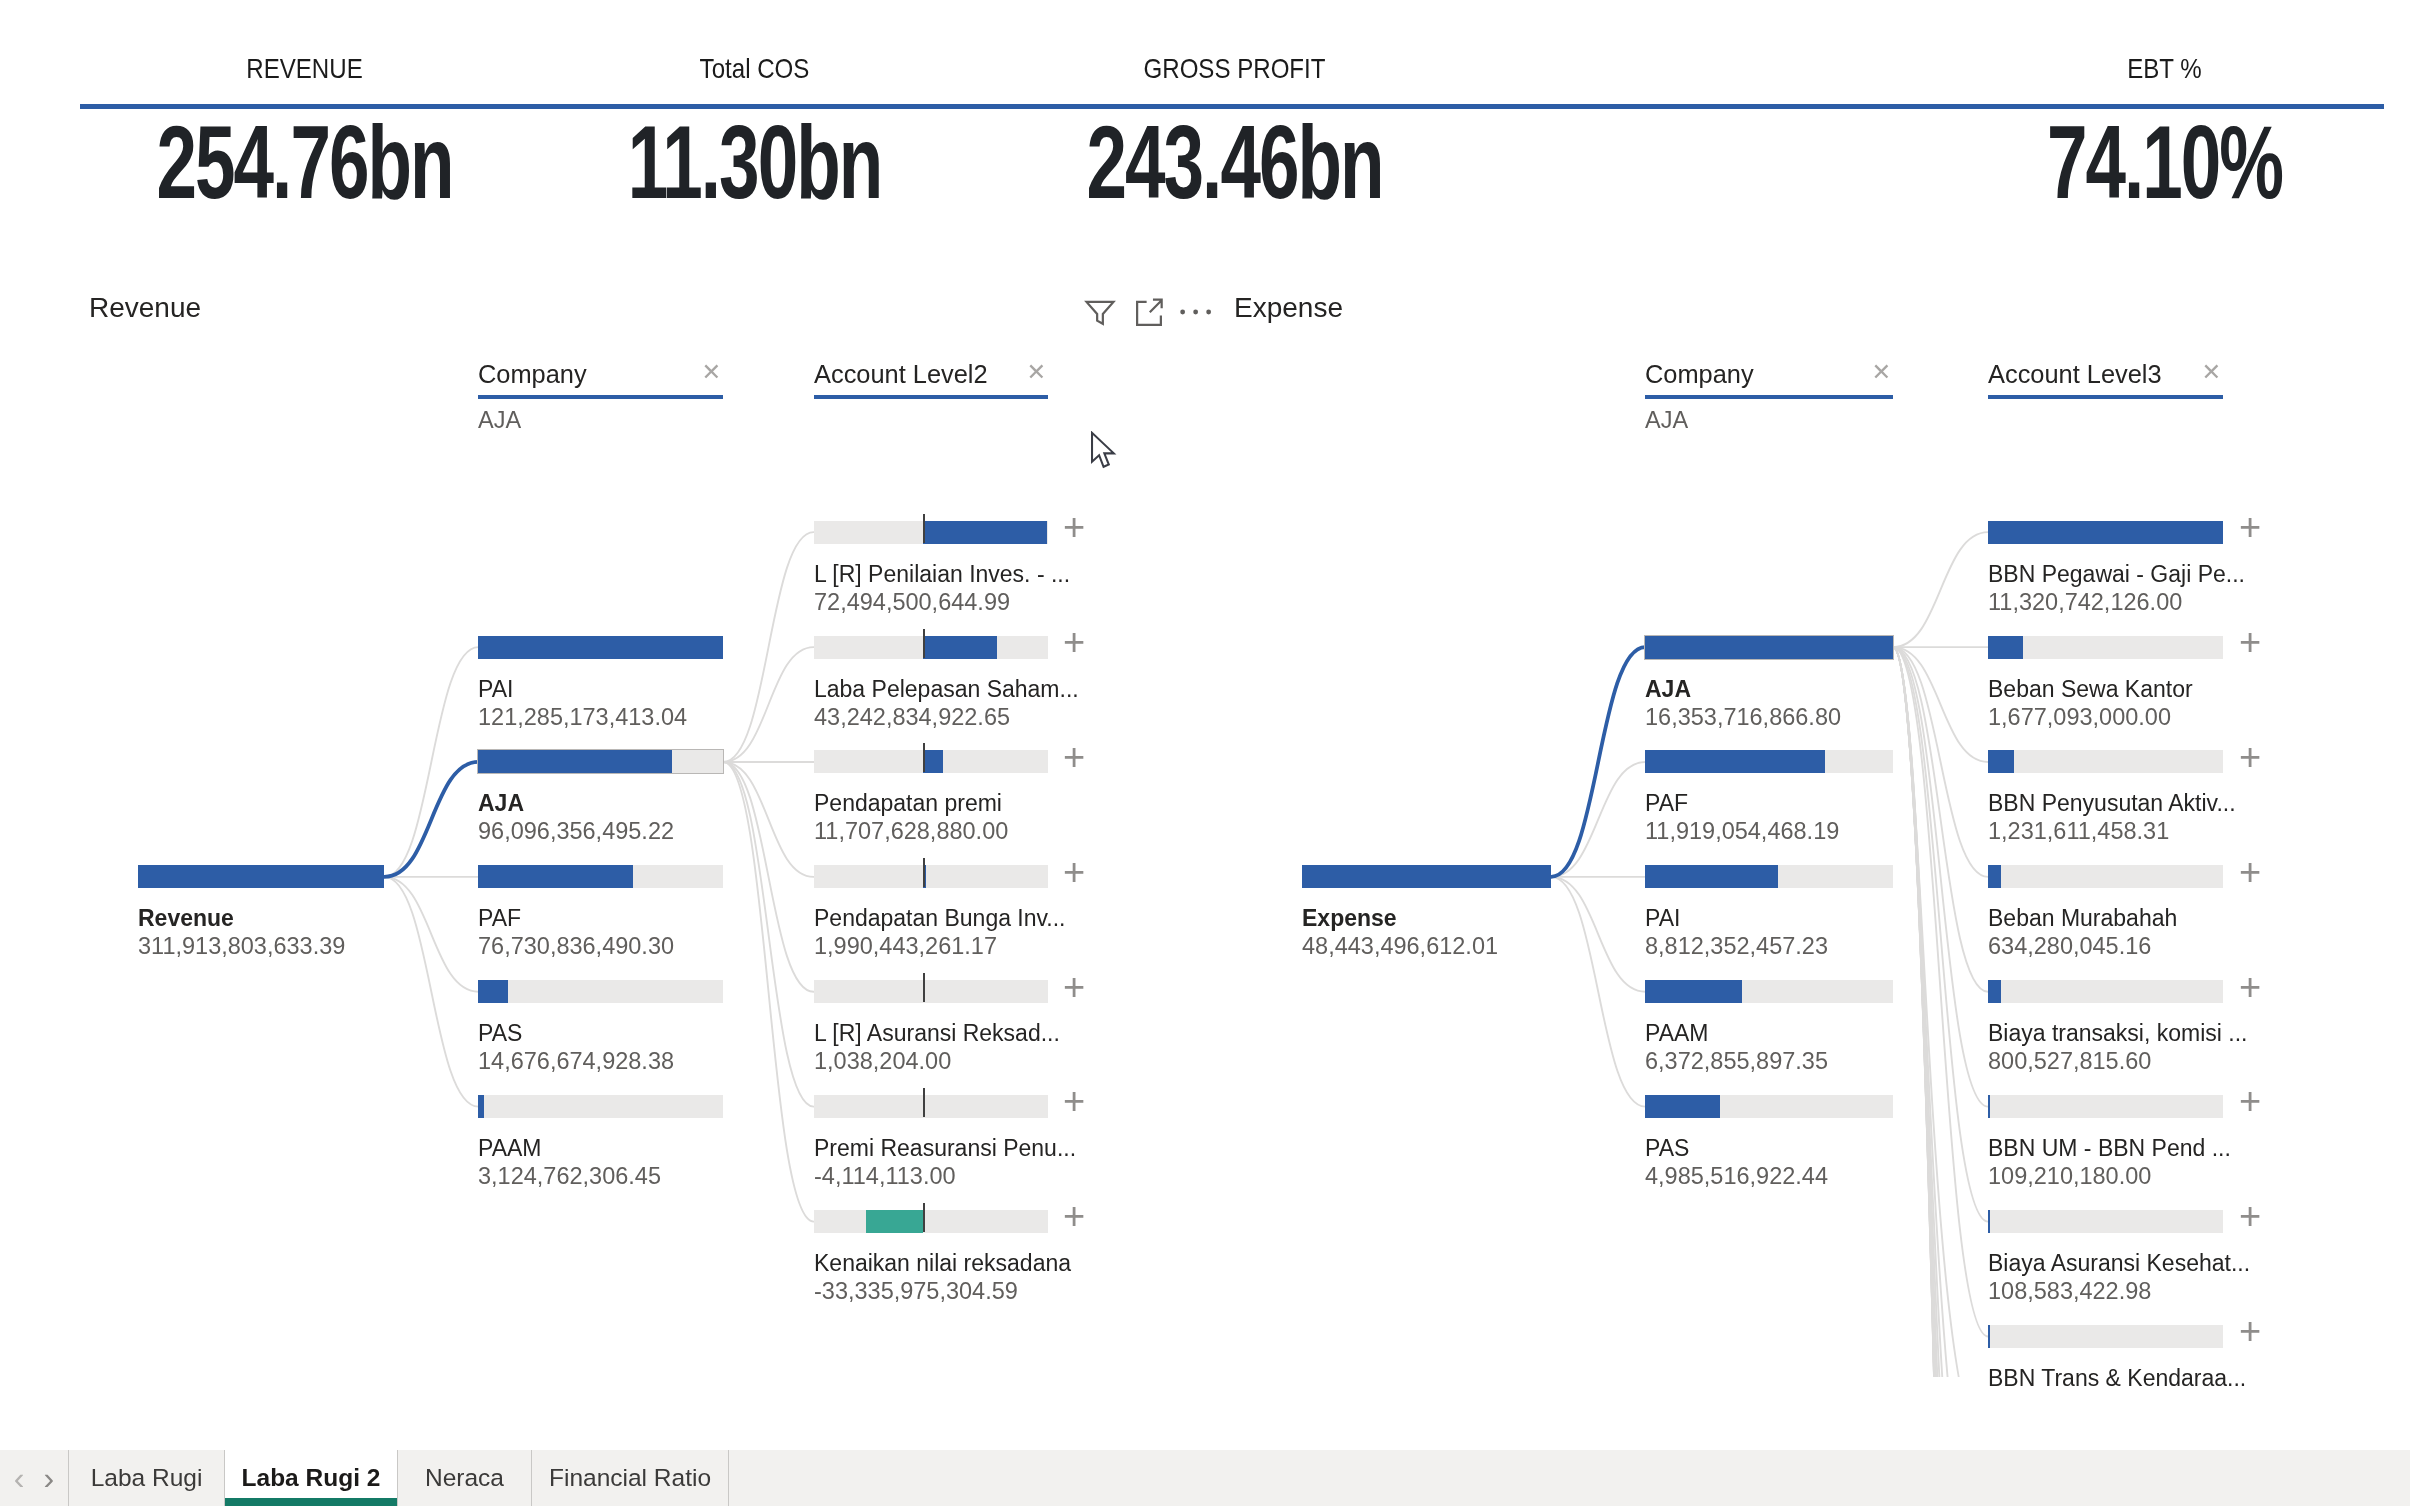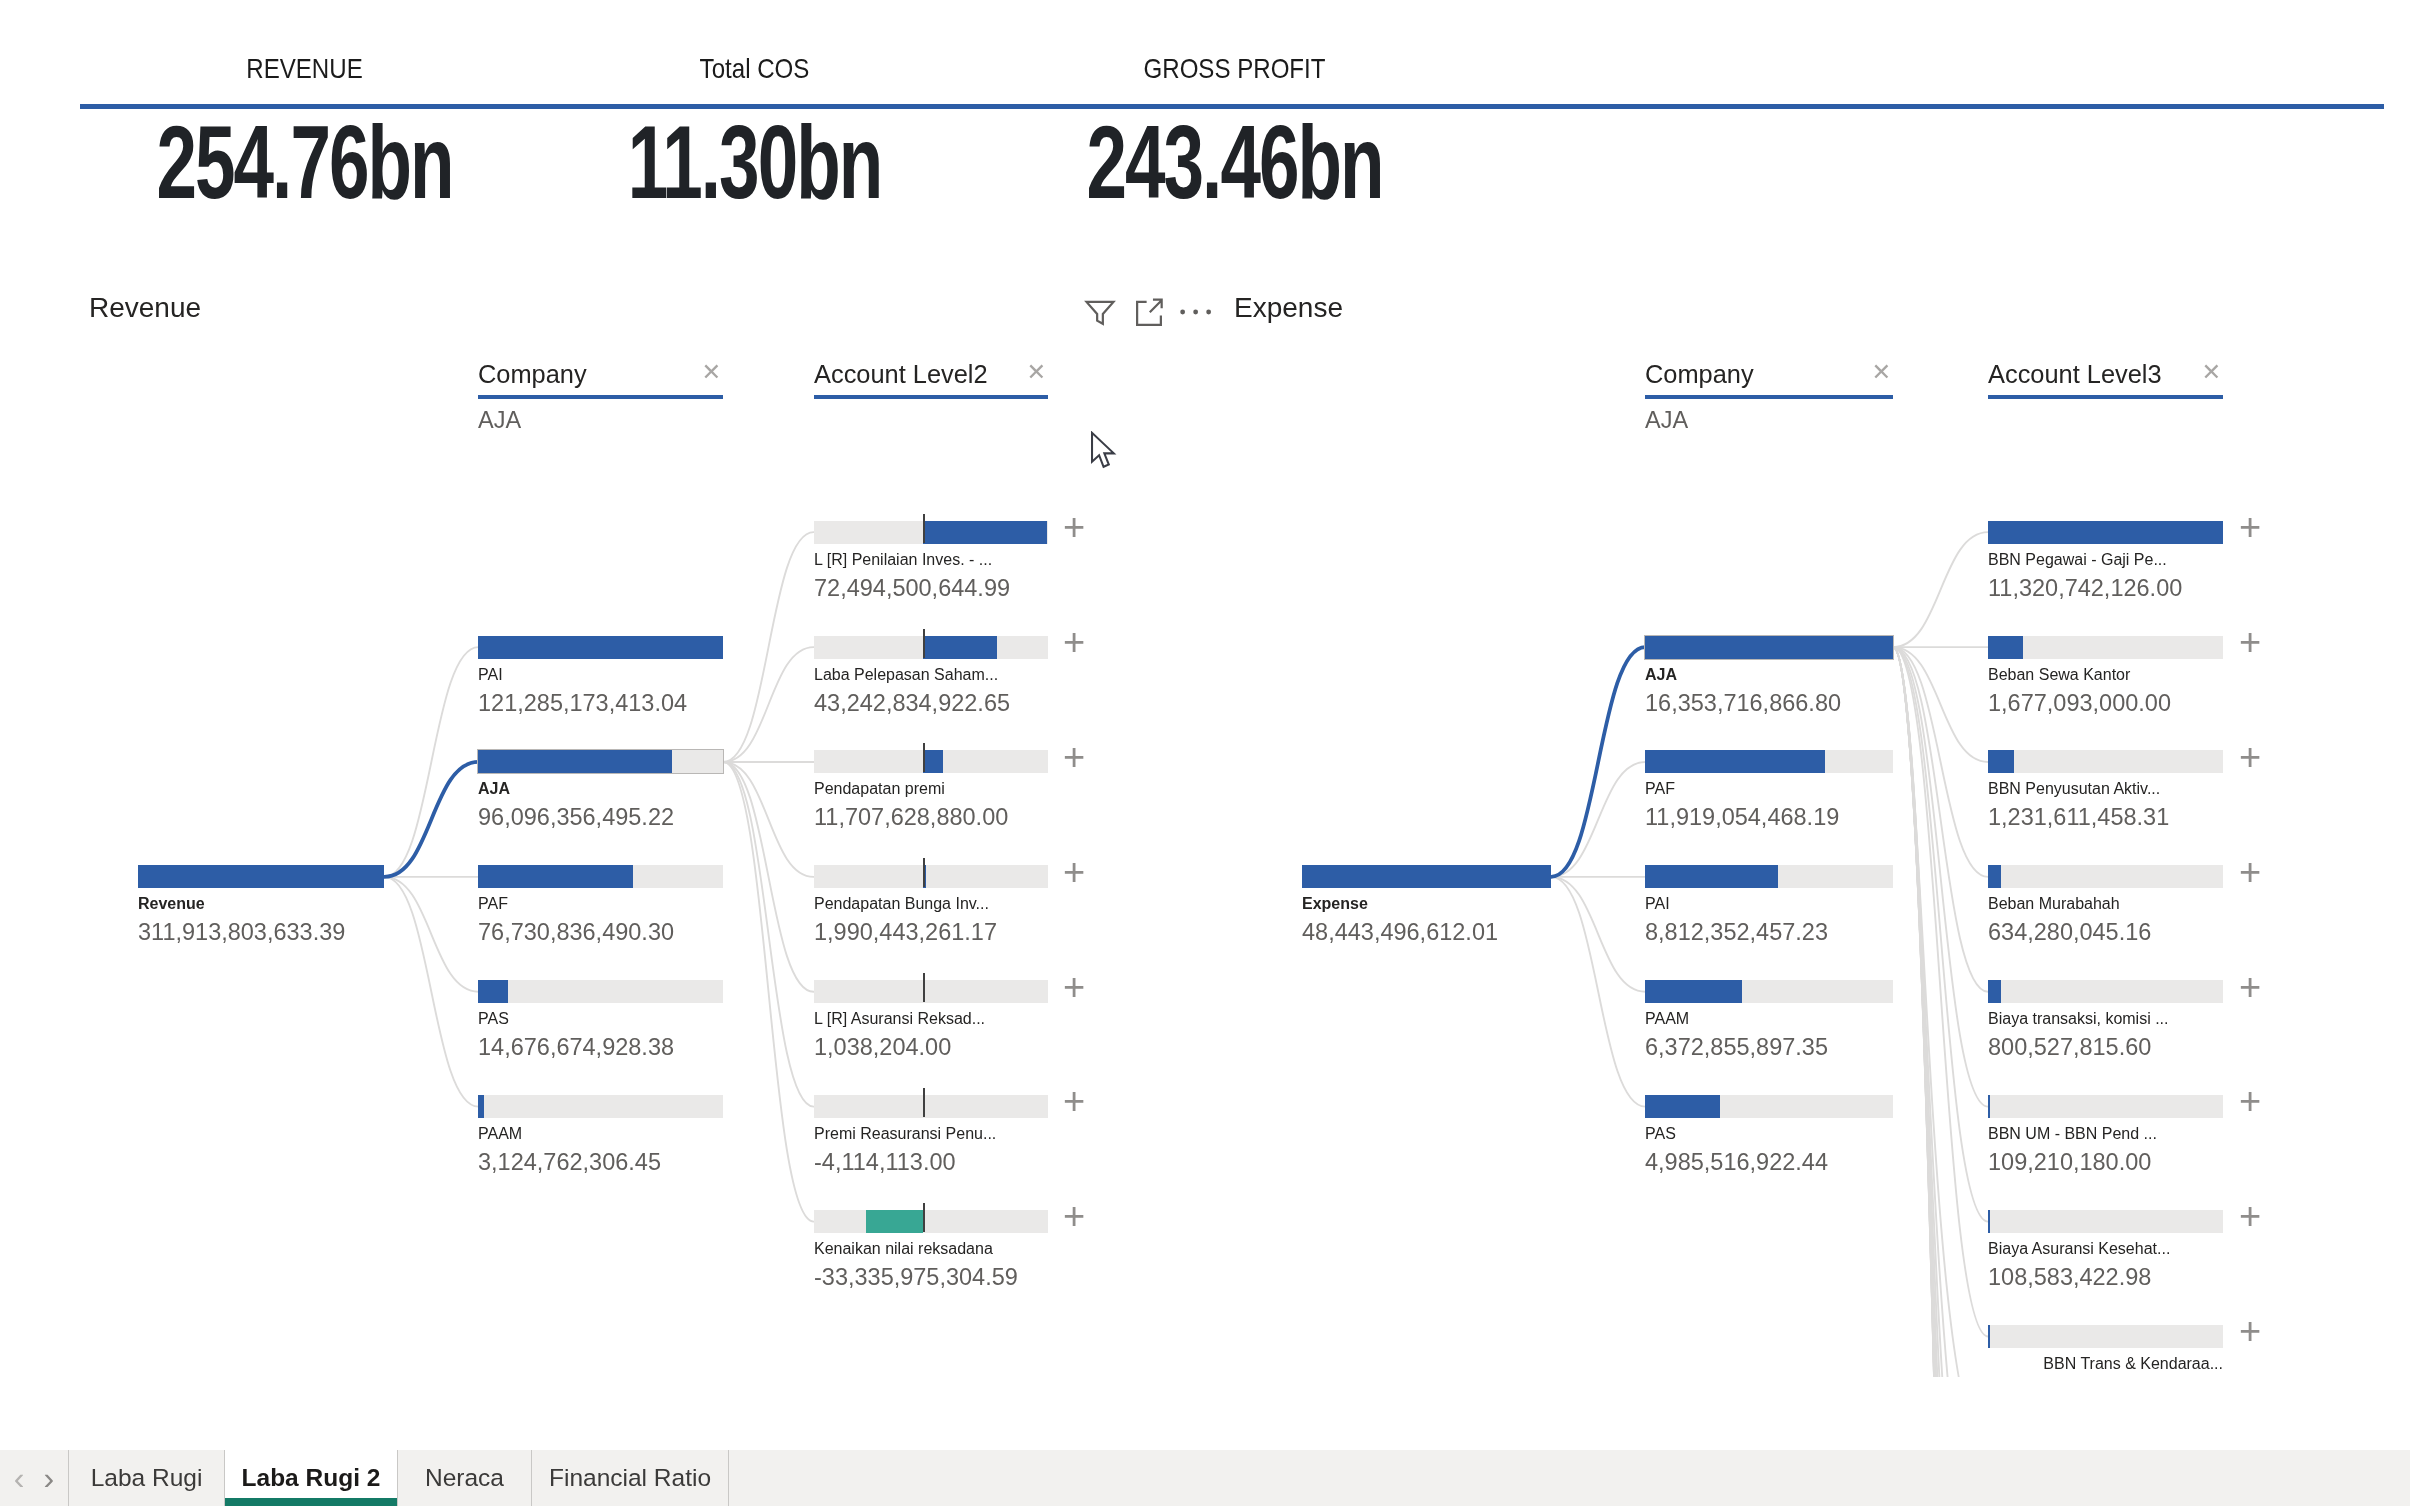--- a/index.html
+++ b/index.html
@@ -27,21 +27,21 @@
   .pill-line{position:absolute;left:0;top:35px;height:3.8px;background:var(--accent);width:100%;}
   .pill-filter{position:absolute;left:0;top:47px;font-size:23.5px;color:var(--sub);white-space:nowrap;}
 
   
   .node{position:absolute;}
   .bar{position:relative;height:22.6px;background:var(--track);}
   .bar.sel{outline:0.9px solid #b9b7b5;}
   .fill{position:absolute;top:0;height:100%;background:var(--accent);}
   .fill.neg{background:var(--teal);}
   .axis{position:absolute;top:-6.6px;width:1.9px;height:29px;background:#404040;}
-  .nlabel{margin-top:1px;font-size:16px;line-height:30px;color:var(--txt);white-space:nowrap;}
+  .nlabel{margin-top:15px;font-size:23px;line-height:30px;color:var(--txt);white-space:nowrap;}
   .nlabel.b{font-weight:bold;}
   .nvalue{font-size:23.5px;line-height:27px;color:var(--sub);white-space:nowrap;}
   .plus{position:absolute;width:32px;height:22.6px;display:flex;align-items:center;justify-content:center;
         font-size:38px;font-weight:normal;color:#8f8d8b;}
 
   #edges{position:absolute;left:0;top:0;pointer-events:none;}
 
   
   .toolbar-ic{position:absolute;top:294px;}
 
@@ -386,14 +386,18 @@
       <div class="kpi-value">254.76bn</div>
     </div>
     <div class="kpi" style="left: 522px;">
       <div class="kpi-label">Total COS</div>
       <div class="kpi-value">11.30bn</div>
     </div>
     <div class="kpi" style="left: 1002px;">
       <div class="kpi-label">GROSS PROFIT</div>
       <div class="kpi-value">243.46bn</div>
     </div>
+    <div class="kpi" style="left: 1932px;">
+      <div class="kpi-label">EBT %</div>
+      <div class="kpi-value">74.10%</div>
+    </div>
   </div>
 
 
 </body></html>

